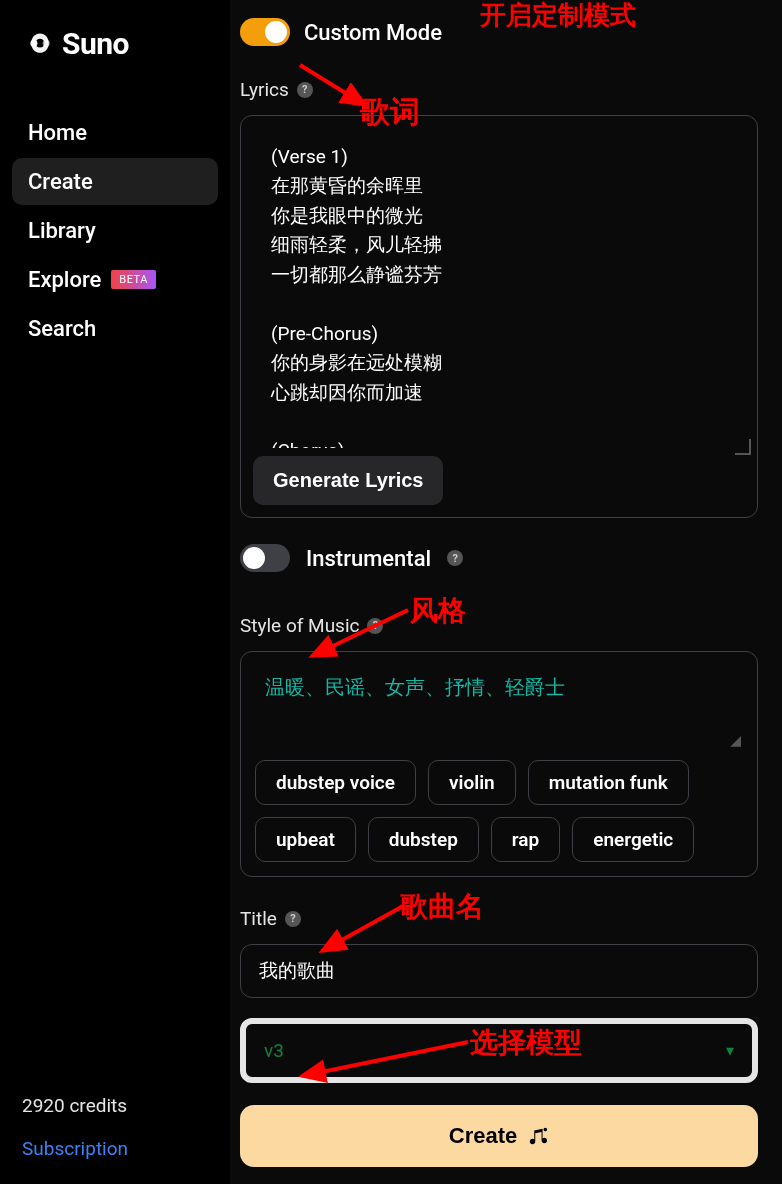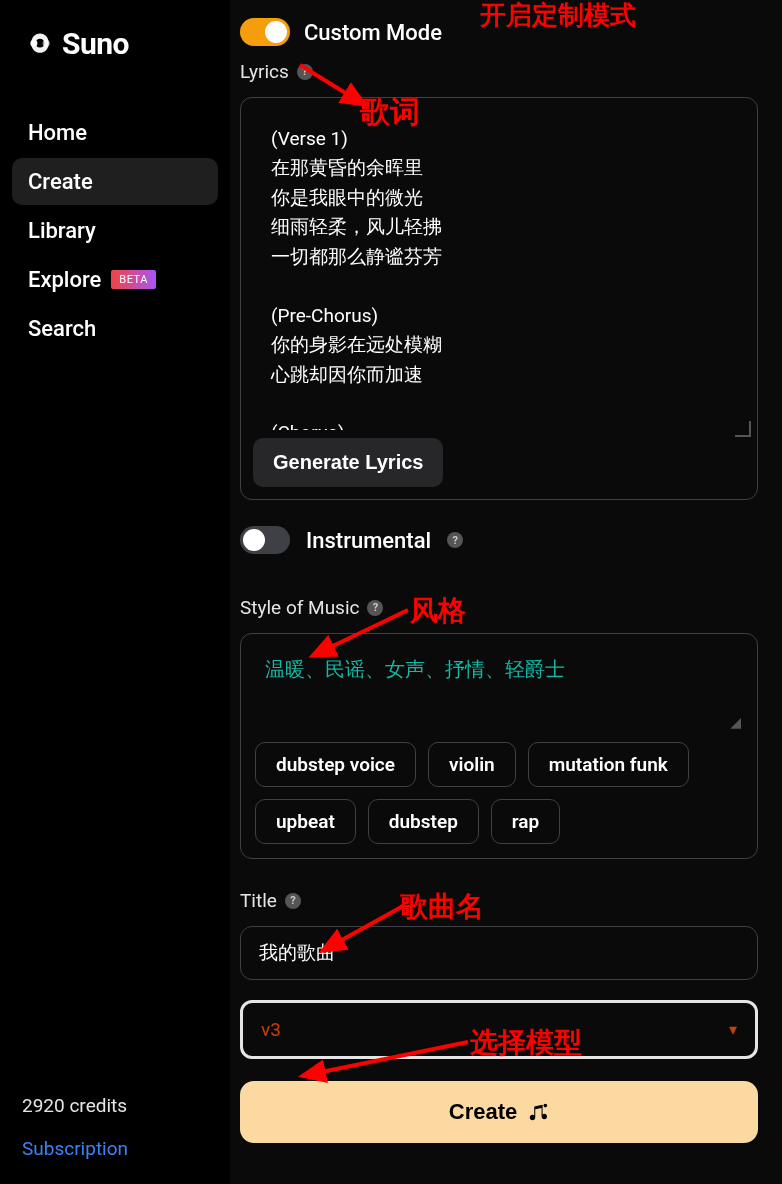--- a/index.html
+++ b/index.html
@@ -89,21 +89,21 @@
   background: #ffffff;
   position: absolute;
   top: 3px;
 }
 .toggle.on .knob { right: 3px; }
 .toggle.off .knob { left: 3px; }
 .mode-label { font-size: 22px; font-weight: 500; }
 .section-label {
   font-size: 19px;
   color: #e5e5e5;
-  margin-top: 14px;
+  margin-top: 32px;
   display: flex;
   align-items: center;
   gap: 8px;
 }
 .help-icon {
   width: 16px;
   height: 16px;
   border-radius: 50%;
   background: #555;
   color: #ccc;
@@ -209,24 +209,24 @@
   padding: 15px 18px;
   color: #ffffff;
   font-size: 19px;
   outline: none;
 }
 
 .model-select {
   margin-top: 20px;
   width: 100%;
   background: transparent;
-  border: 3px solid #e5e5e5;
+  border: 6px solid #e5e5e5;
   border-radius: 12px;
   padding: 15px 18px;
-  color: #c2410c;
+  color: #15803d;
   font-size: 19px;
   display: flex;
   justify-content: space-between;
   align-items: center;
   cursor: pointer;
 }
 .chevron { font-size: 16px; }
 
 .create-btn {
   margin-top: 22px;
@@ -338,20 +338,21 @@
   <div class="style-box">
     <textarea class="style-textarea" style="">温暖、民谣、女声、抒情、轻爵士</textarea>
     <div class="style-resize">◢</div>
     <div class="tags">
       <div class="tag">dubstep voice</div>
       <div class="tag">violin</div>
       <div class="tag">mutation funk</div>
       <div class="tag">upbeat</div>
       <div class="tag">dubstep</div>
       <div class="tag">rap</div>
+      <div class="tag">energetic</div>
     </div>
   </div>
 
   <div class="section-label" style="margin-top:30px">
     <span>Title</span>
     <span class="help-icon">?</span>
   </div>
   <input class="title-input" value="我的歌曲" style="">
 
   <div class="model-select">

